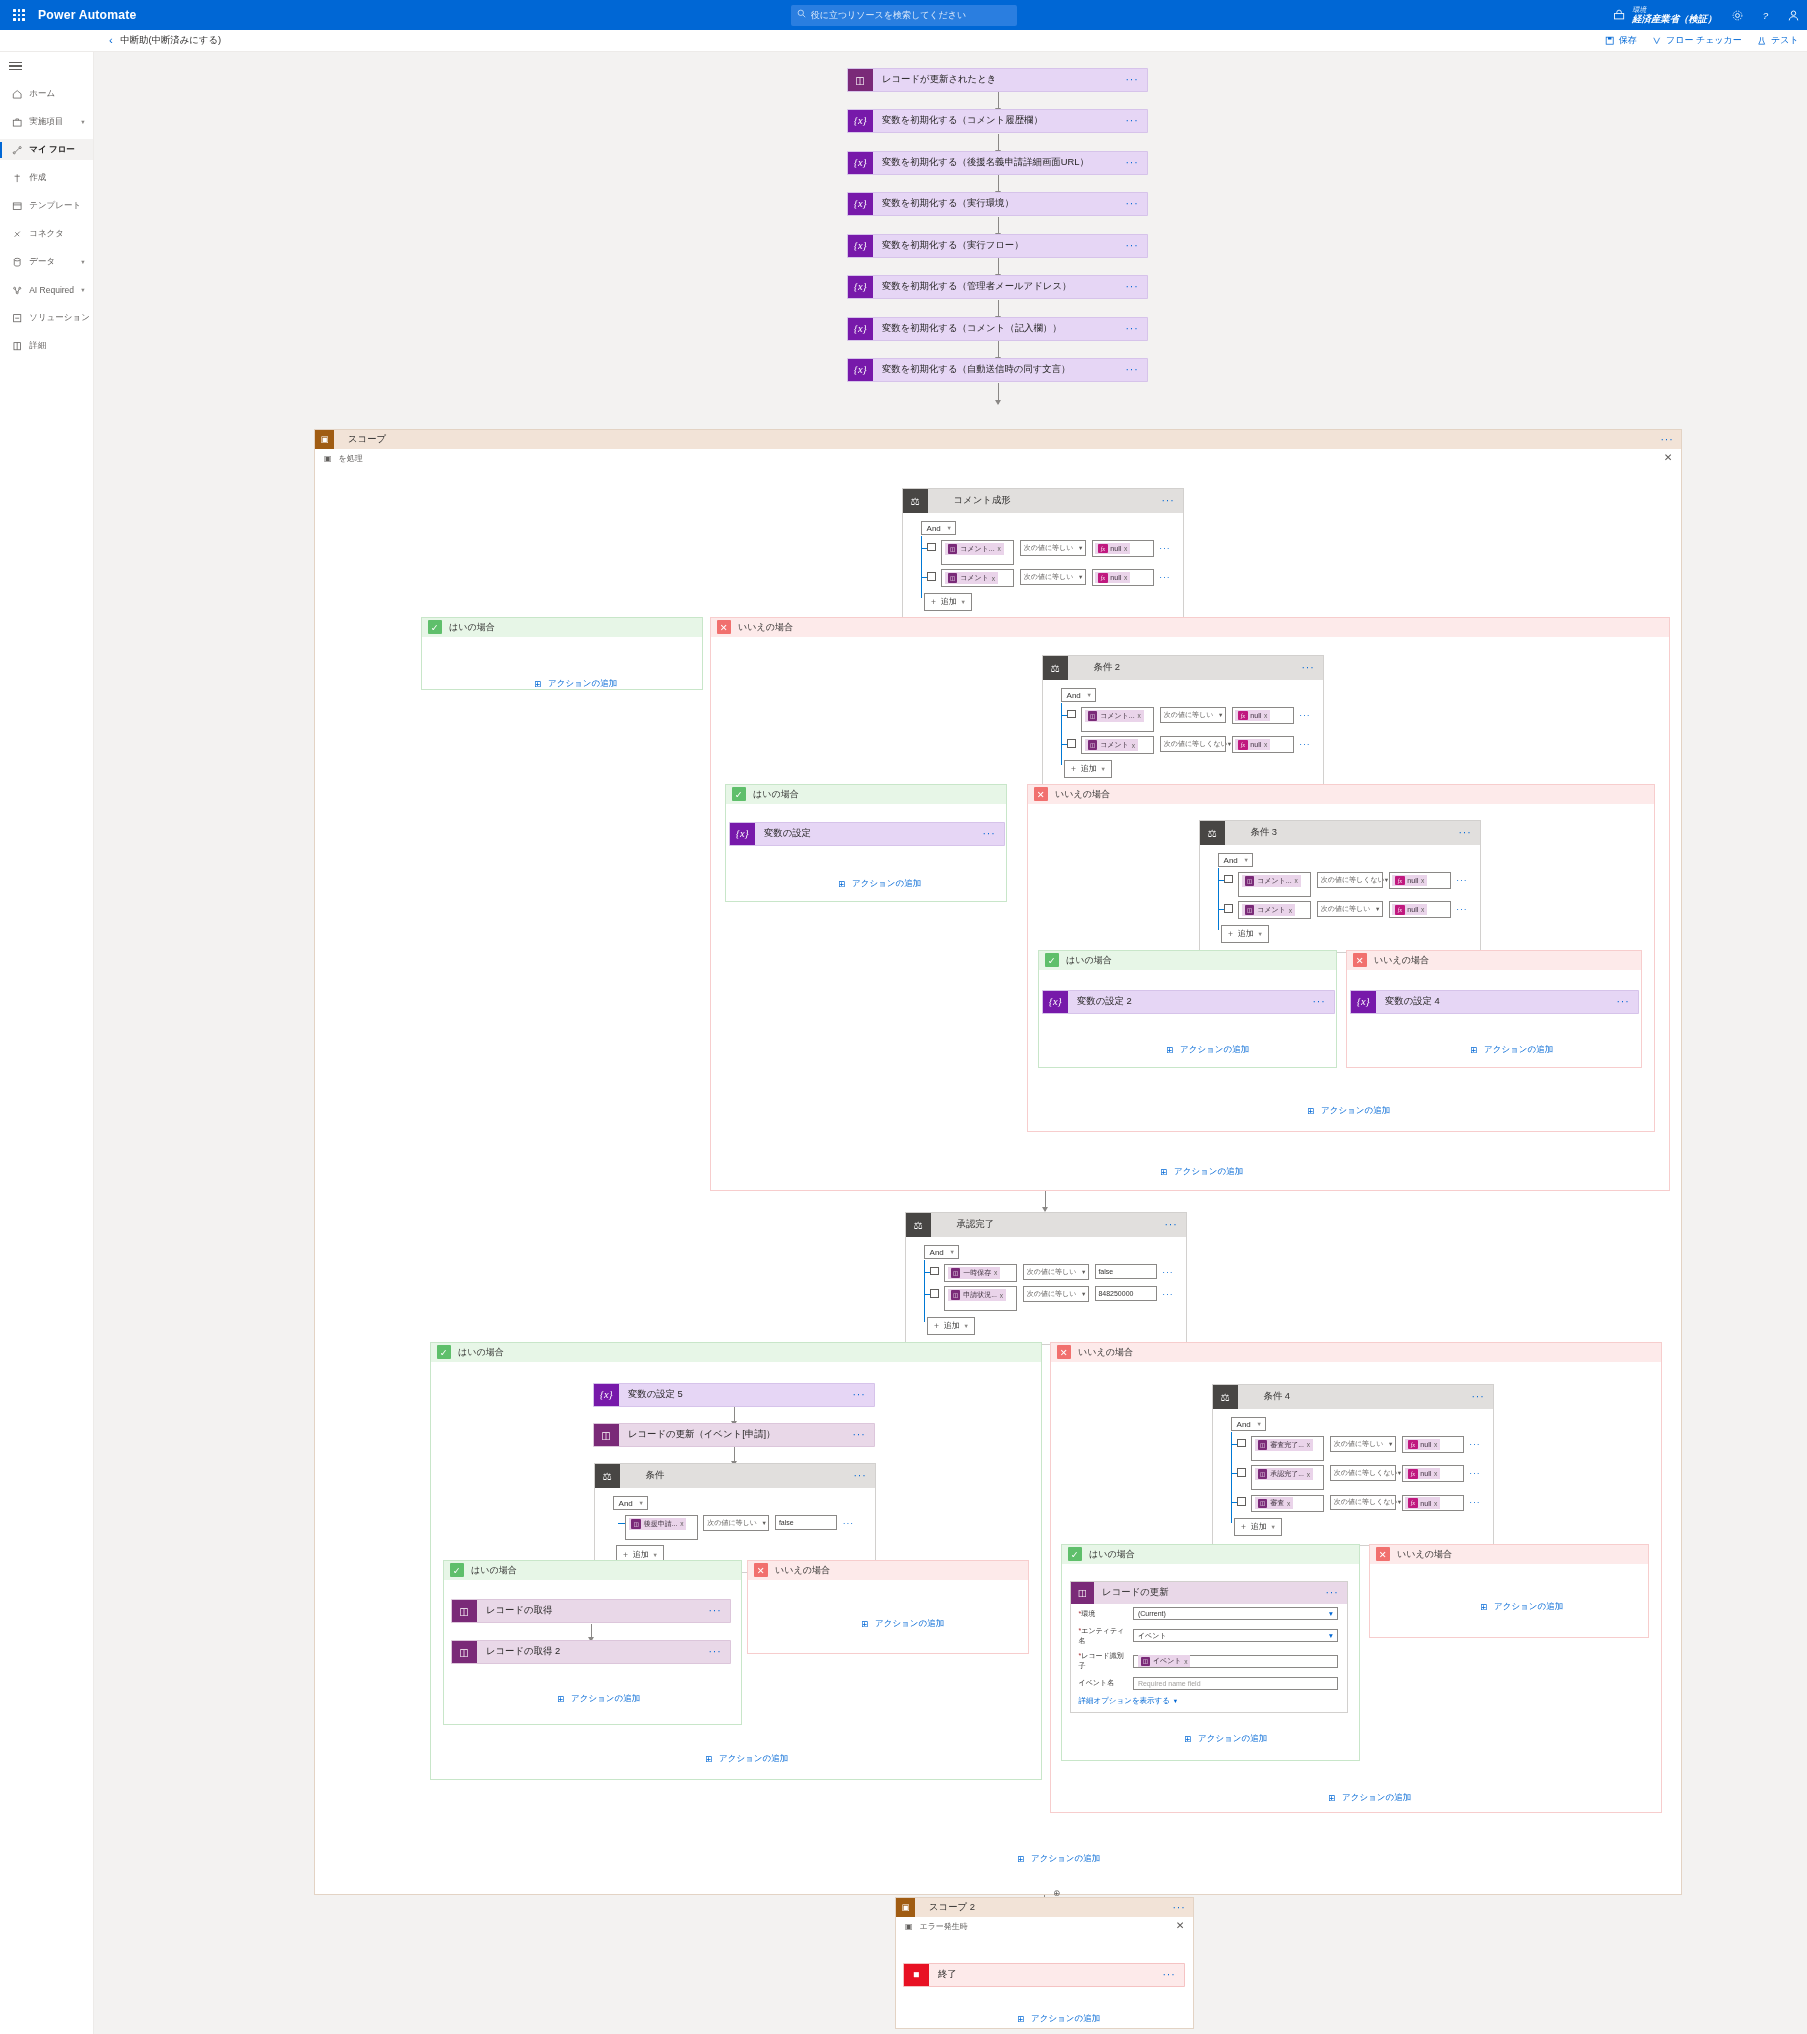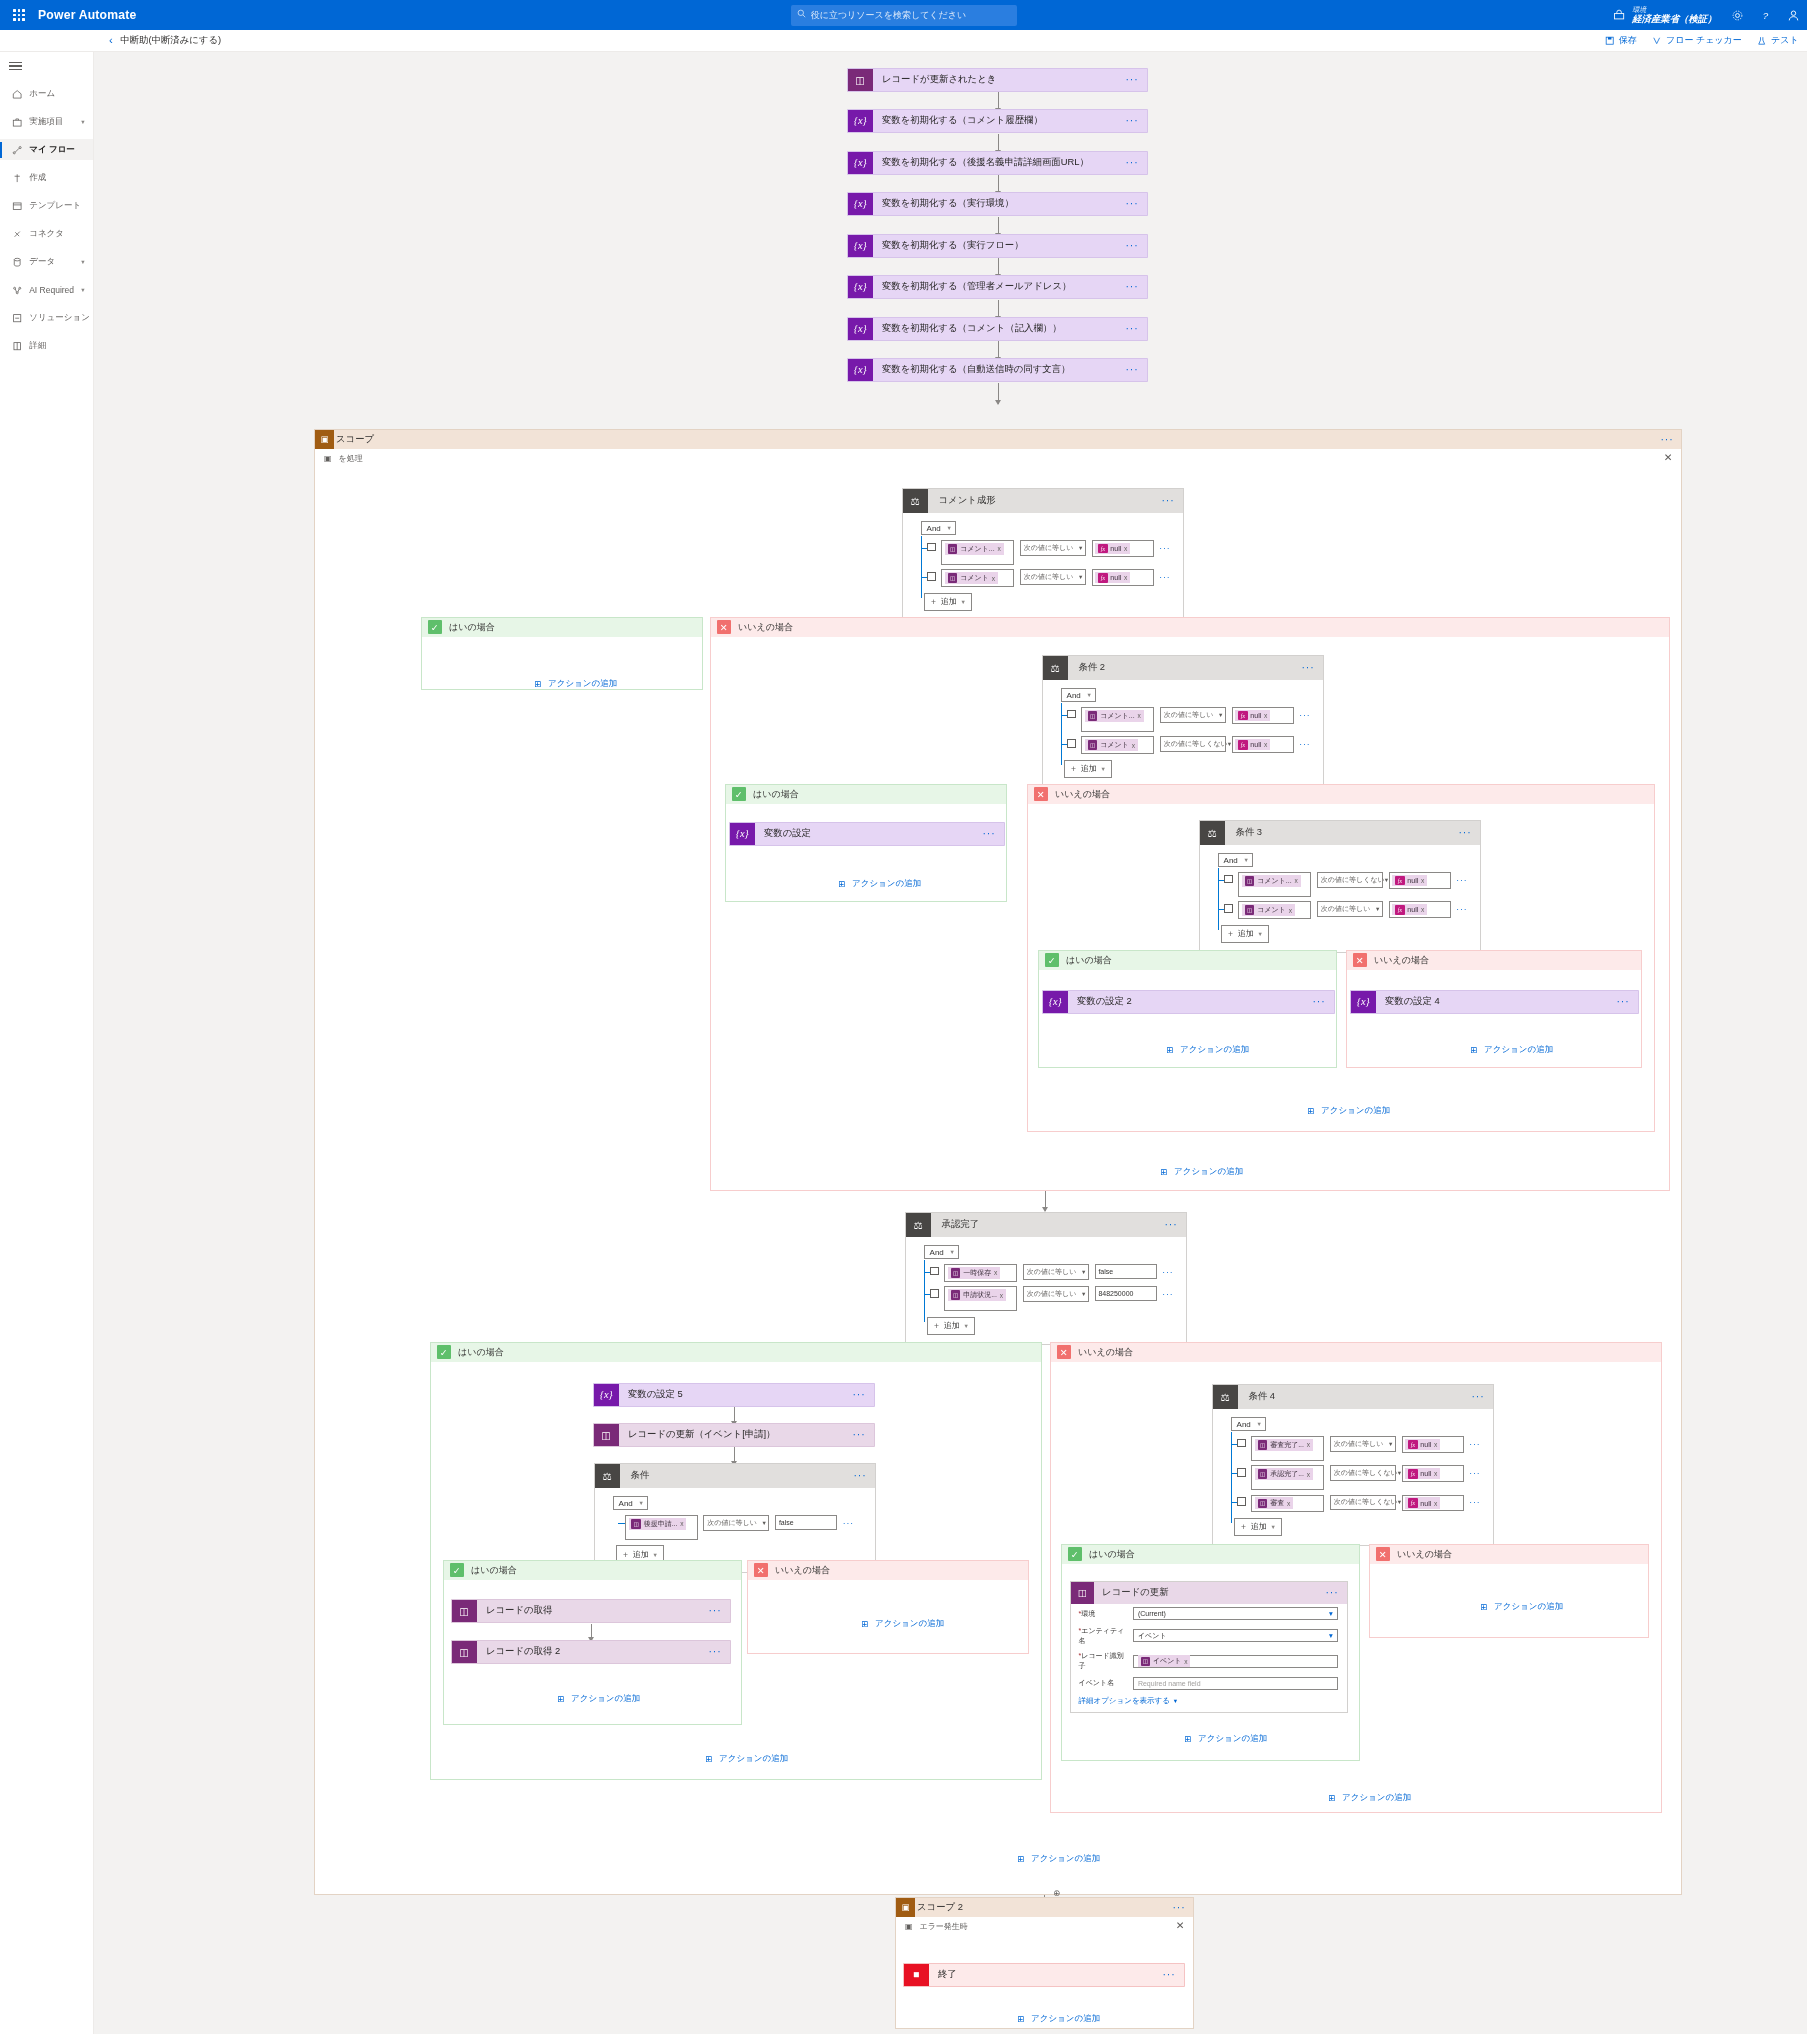--- a/index.html
+++ b/index.html
@@ -92,21 +92,21 @@
   .arrow:after{
     content:""; position:absolute; left:-3.3px; bottom:-0.9px;
     border-left:3.8px solid transparent; border-right:3.8px solid transparent;
     border-top:5.6px solid #8a8886;
   }
 
   
   .cond-card{ position:absolute; background:#fff; border:0.9px solid #d2d0ce;}
   .cond-head{ height:24.5px; display:flex; align-items:center; background:#e1dfdd;}
   .cond-head .nicon{ width:24.5px;height:24.5px;flex:0 0 24.5px;display:flex;align-items:center;justify-content:center;background:#484644;color:#fff;}
-  .cond-head .ntitle{ padding-left:11px;font-size:9.4px;}
+  .cond-head .ntitle{ padding-left:26px;font-size:9.4px;}
   .cond-head .ndots{ margin-left:auto;margin-right:8.5px;color:#0067d5;font-size:10.4px;letter-spacing:0.9px;}
   .cond-body{ padding:7.5px 9.4px 8.5px 11.3px; position:relative;}
   .and-sel{
     display:inline-flex; align-items:center; gap:6.6px; border:0.9px solid #8a8886;
     background:#fff; font-size:8px; padding:1.9px 4.7px; color:#323130; margin-left:6.6px;
   }
   .and-sel .cv{ color:#8a8886; font-size:6.6px;}
   .rows{ position:relative; padding-left:13px; margin-top:3.8px;}
   .tree{ position:absolute; left:6.6px; top:-3.8px; bottom:13px; width:0.9px; background:#0078d4;}
   .crow{ display:flex; align-items:flex-start; gap:5.6px; margin-top:4.7px; position:relative;}
@@ -147,21 +147,21 @@
   .addaction{
     position:absolute; display:flex; align-items:center; gap:4.7px;
     color:#0067d5; font-size:8.5px; white-space:nowrap;
   }
   .addaction .aico{ width:11.3px;height:11.3px;display:flex;align-items:center;justify-content:center;}
 
   
   .scope{ position:absolute; background:#fff; border:0.9px solid #e3d3c4;}
   .scope-head{ height:19px; background:#f2e3d7; display:flex; align-items:center;}
   .scope-head .nicon{ width:19px;height:19px;flex:0 0 19px;display:flex;align-items:center;justify-content:center;background:#a05c12;color:#fff;font-size:8.5px;}
-  .scope-head .ntitle{ padding-left:2px; font-size:9.4px;}
+  .scope-head .ntitle{ padding-left:14px; font-size:9.4px;}
   .scope-head .ndots{ margin-left:auto;margin-right:7.5px;color:#0067d5;font-size:10.4px;letter-spacing:0.9px;}
   .scope-note{ display:flex; align-items:center; gap:5.6px; padding:4.7px 0 0 7.5px; font-size:8px; color:#605e5c;}
   .scope-note .sico{ width:10.4px;height:10.4px;display:flex;align-items:center;justify-content:center;color:#605e5c;}
   .scope-close{ position:absolute; right:8.5px; color:#605e5c; font-size:10.4px;}
 
   
   .formcard{ position:absolute; background:#fff; border:0.9px solid #d2d0ce;}
   .formcard .fhead{ height:22.6px; display:flex; align-items:center; background:#e9d8e8;}
   .formcard .fhead .nicon{ width:22.6px;height:22.6px;flex:0 0 22.6px;display:flex;align-items:center;justify-content:center;background:#7a2a78;color:#fff;font-size:9.4px;}
   .formcard .fhead .ntitle{ padding-left:8.5px;font-size:9.4px;}

